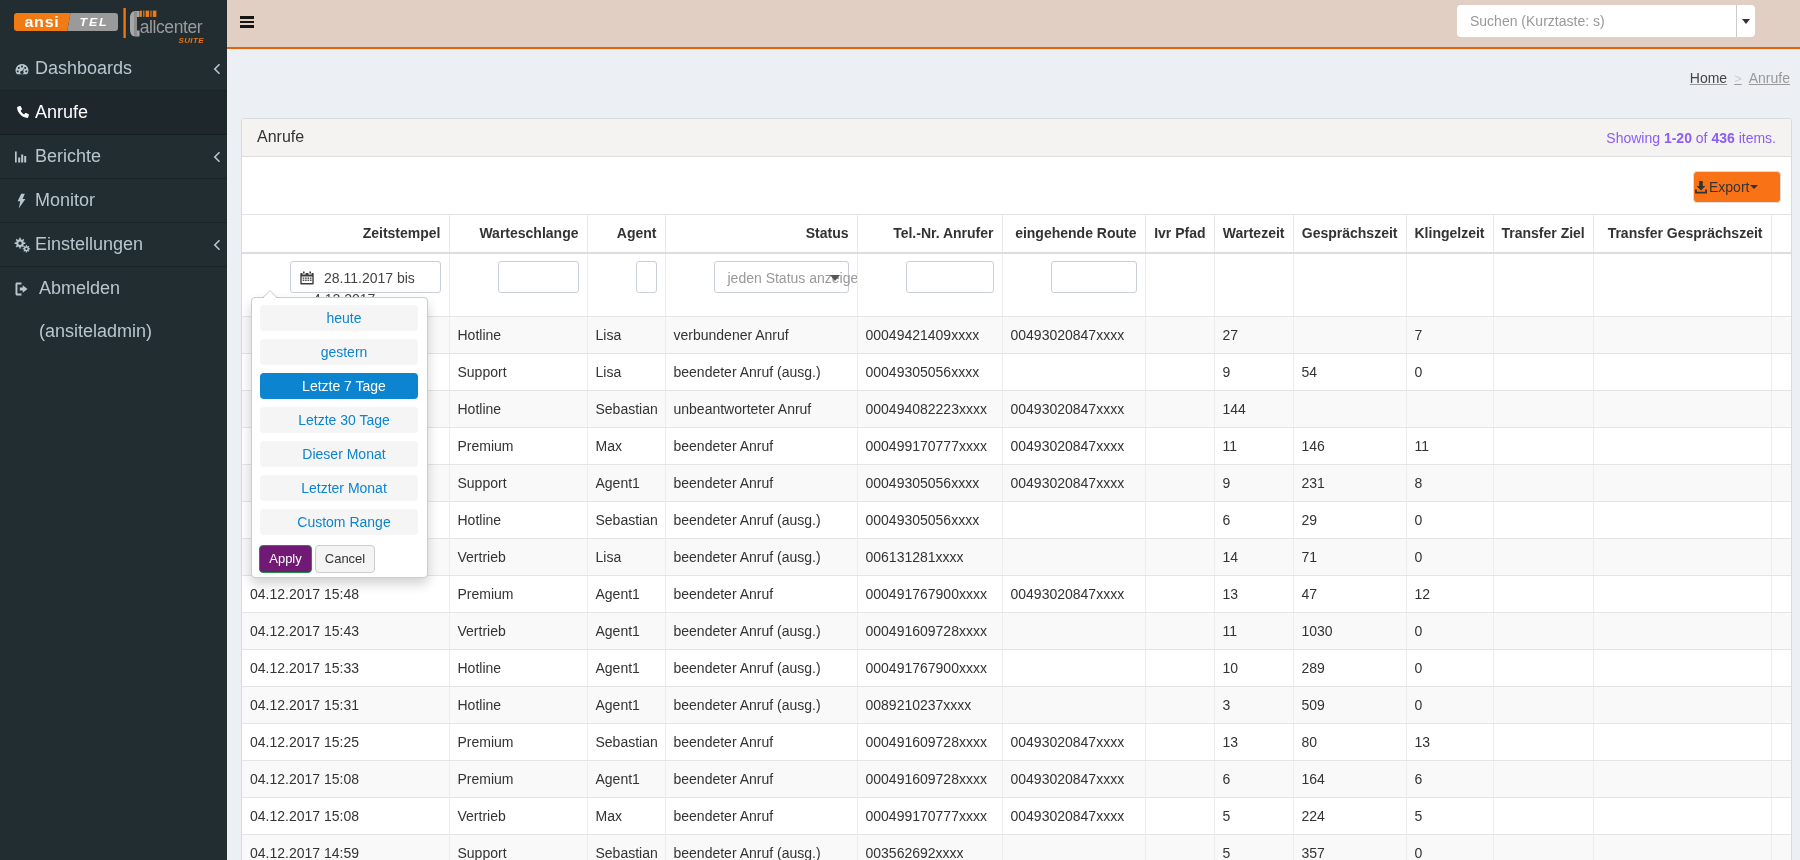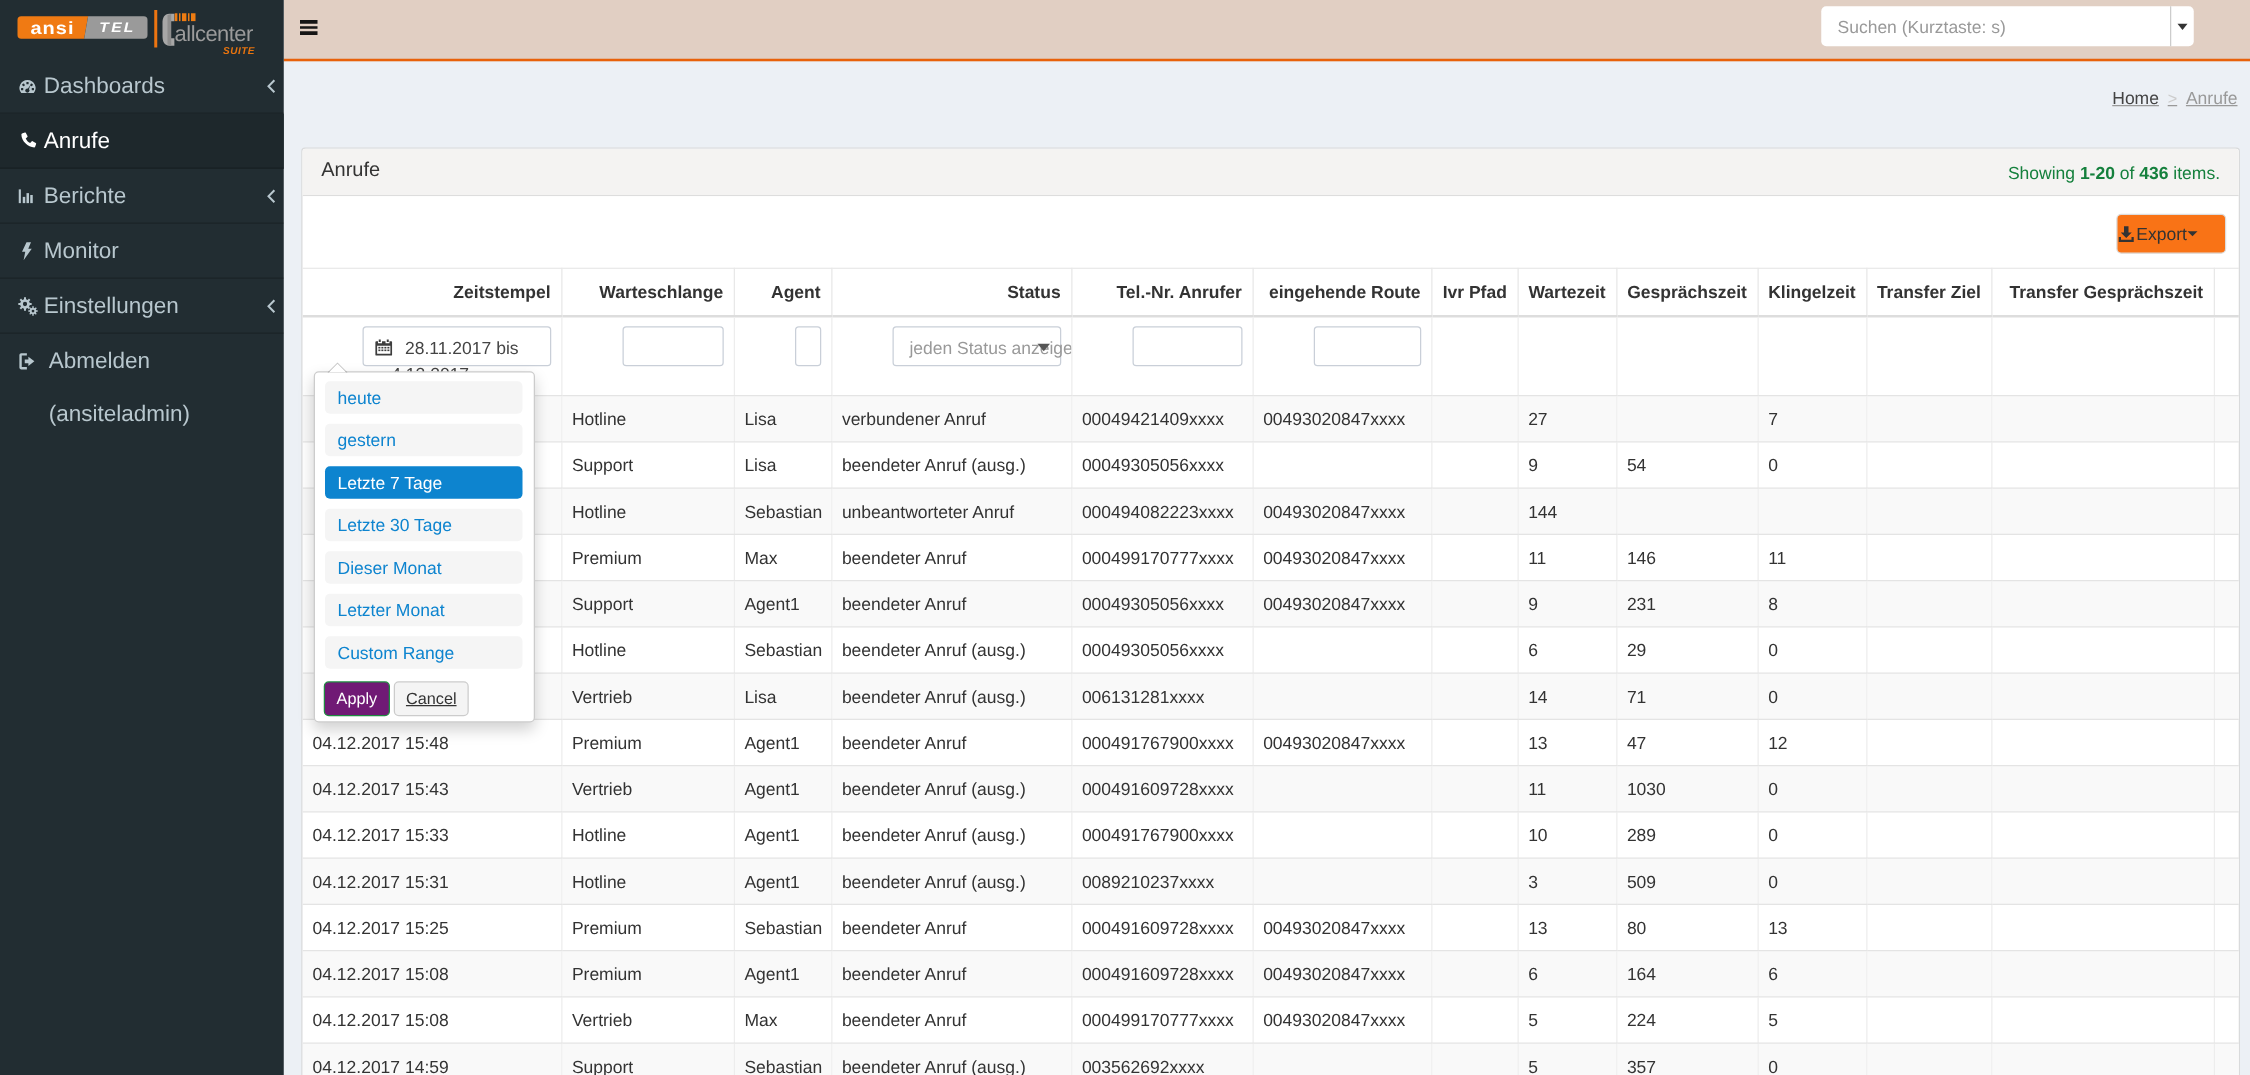--- a/index.html
+++ b/index.html
@@ -26,46 +26,46 @@
 #searchgrp .sbtn { position:absolute; right:0; top:0; width:19px; height:32px; border-left:1px solid #ccc; }
 #searchgrp .sbtn i { position:absolute; left:5px; top:14px; width:0; height:0; border:4px solid transparent; border-top:5px solid #333; }
 
 #crumb { position:absolute; top:70px; right:10px; font-size:14px; color:#999; z-index:5;text-decoration:underline; }
 #crumb .home { color:#444; }
 #crumb .sep { color:#ccc; padding:0 7px; font-size:13px; }
 
 #panel { position:absolute; left:241px; top:118px; width:1551px; height:760px; background:#fff; border:1px solid #d9dadb; border-radius:3px 3px 0 0; z-index:4; }
 #phead { height:38px; background:#f4f3f2; border-bottom:1px solid #ddd; border-radius:3px 3px 0 0; position:relative; }
 #phead .title { position:absolute; left:15px; top:9px; font-size:16px; color:#333; }
-#phead .summary { position:absolute; right:15px; top:11px; font-size:14px; color:#15803d; }
+#phead .summary { position:absolute; right:15px; top:11px; font-size:14px; color:#8b5cf6; }
 #exportbtn { position:absolute; right:10px; top:52px; width:88px; height:32px; background:#f97316; border:1px solid #ddd; border-radius:4px; text-align:left; line-height:30px; font-size:14px; color:#333; }
 #exportbtn .caret { display:inline-block; width:0; height:0; border:4px solid transparent; border-top:4px solid #333; vertical-align:middle; margin-left:1px; margin-top:2px; }
 
 #twrap { position:absolute; left:0px; top:95px; width:1549px; height:646px; overflow:hidden; }
 table.grid { border-collapse:collapse; table-layout:fixed; width:1670px; }
 table.grid th { white-space:nowrap; border-top:1px solid #e3e3e3; border-bottom:2px solid #ddd; border-right:1px solid #e8e8e8; font-weight:bold; text-align:right; padding:8px 8px; height:38px; font-size:14px; color:#333; }
 table.grid td { border-bottom:1px solid #e4e4e4; border-right:1px solid #ededed; padding:8px 8px; font-size:14px; color:#333; height:37px; line-height:20px; white-space:nowrap; overflow:hidden; }
 table.grid tr.filters td { height:64px; vertical-align:top; padding-top:7px;padding-left:48px; }
 table.grid tbody tr:nth-child(odd) td { background:#f9f9f9; }
 .fin { width:100%; height:32px; border:1px solid #c9cfd8; border-radius:3px; background:#fff; }
 #datebox { position:relative; width:100%; height:32px; border:1px solid #c9cfd8; border-radius:3px; background:#fff; padding:6px 0 0 9px; color:#444; white-space:nowrap; }
 #datebox svg { vertical-align:-2px; margin-right:10px; }
 #dateline2 { position:absolute; left:22px; top:27px; color:#444; z-index:1; white-space:nowrap; }
 #statusbox { position:relative; width:100%; height:32px; border:1px solid #c9cfd8; border-radius:3px; background:#fff; padding:6px 0 0 13px; color:#999; white-space:nowrap; }
 #statusbox i { position:absolute; right:8px; top:13px; width:0; height:0; border:5px solid transparent; border-top:6px solid #555; }
 
 #drp { position:absolute; left:251px; top:297px; width:177px; height:281px; background:#fff; border:1px solid #ccc; border-radius:4px; box-shadow:0 6px 12px rgba(0,0,0,0.18); z-index:30; }
 #drp .arrow-b { position:absolute; left:10px; top:-8px; width:0; height:0; border:8px solid transparent; border-top:none; border-bottom:8px solid rgba(0,0,0,0.22); }
 #drp .arrow-w { position:absolute; left:11px; top:-7px; width:0; height:0; border:7px solid transparent; border-top:none; border-bottom:7px solid #fff; }
 #drp ul { list-style:none; margin:7px 9px 0 8px; }
-#drp li { height:26px; line-height:26px; margin-bottom:8px; background:#f5f5f5; border-radius:4px; padding-left:10px; color:#0d84cf; font-size:14px; }
+#drp li { height:26px; line-height:26px; margin-bottom:8px; background:#f5f5f5; border-radius:4px; padding-left:10px; color:#0d84cf; font-size:14px;text-align:center; }
 #drp li.active { background:#0d84cf; color:#fff; }
 #drp .btns { position:absolute; left:7px; top:247px; }
 #drp .apply { display:inline-block; width:53px; height:28px; background:#701a75; border:1px solid #1f8c41; color:#fff; border-radius:4px; text-align:center; line-height:26px; font-size:13px; }
-#drp .cancel { display:inline-block; width:60px; height:28px; background:#f4f4f4; border:1px solid #ccc; color:#333; border-radius:4px; text-align:center; line-height:26px; font-size:13px; margin-left:3px;text-decoration:underline; }
+#drp .cancel { display:inline-block; width:60px; height:28px; background:#f4f4f4; border:1px solid #ccc; color:#333; border-radius:4px; text-align:center; line-height:26px; font-size:13px; margin-left:3px; }
 </style>
 </head>
 <body>
 <div id="navbar">
   <div id="burger">
       <span></span>
       <span></span>
       <span></span>
     </div>
   <div id="searchgrp">

